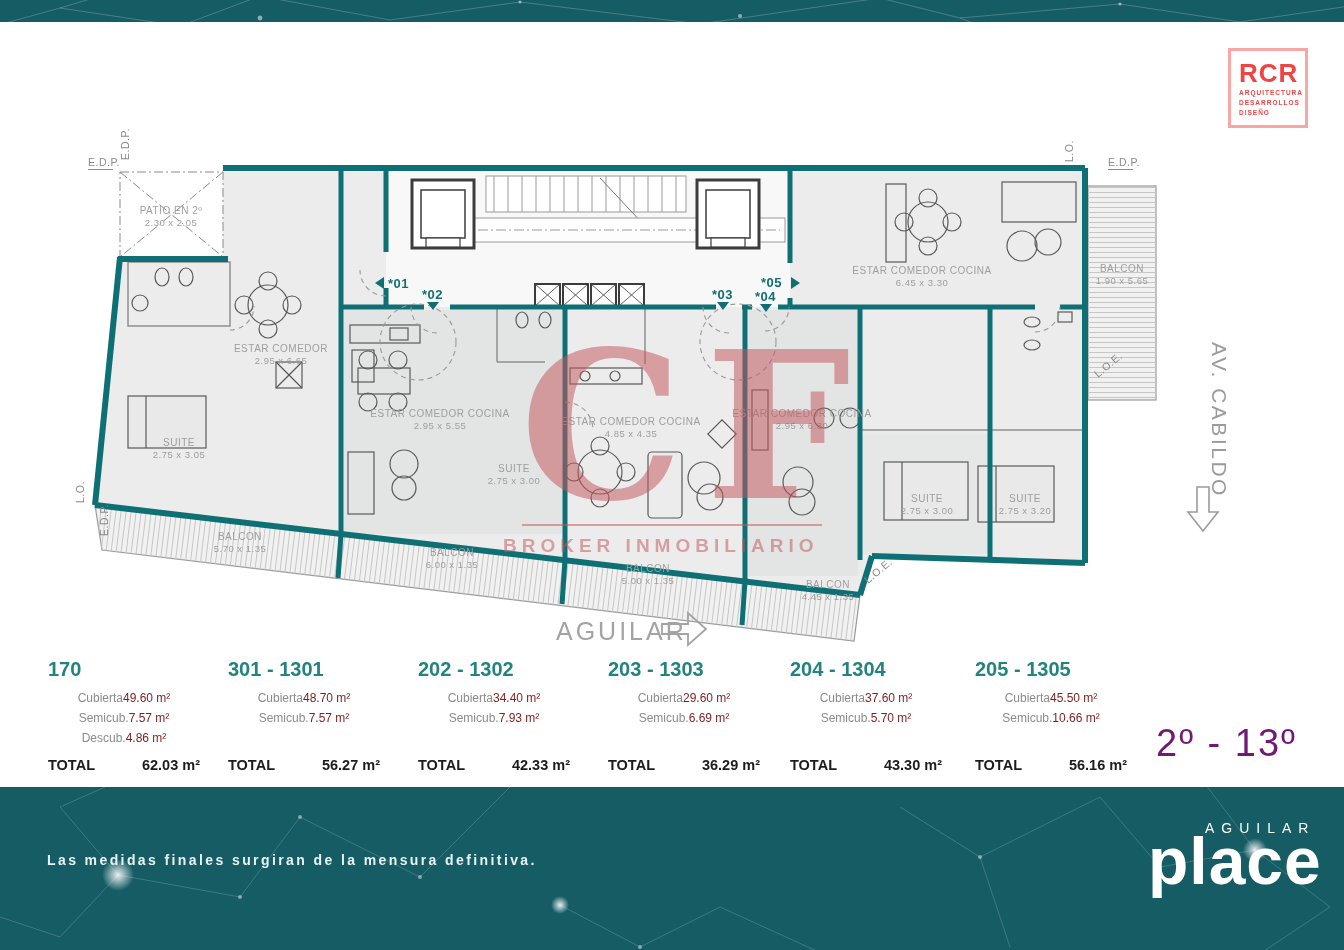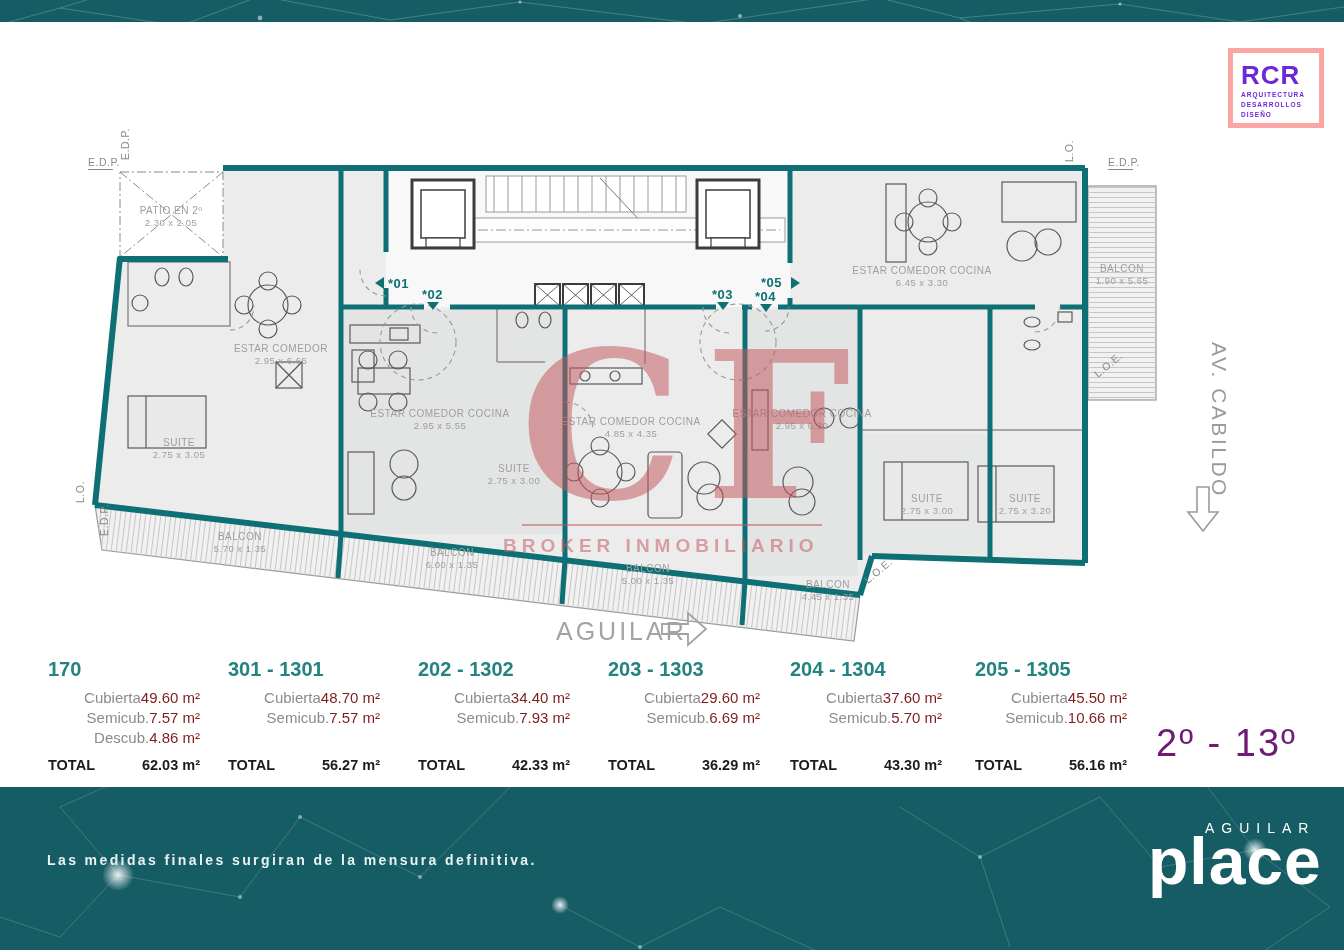--- a/index.html
+++ b/index.html
@@ -4,36 +4,36 @@
 <style>
   html,body{margin:0;padding:0;}
   body{width:1344px;height:950px;position:relative;overflow:hidden;background:#ffffff;
        font-family:"Liberation Sans", sans-serif;}
   .abs{position:absolute;}
   
   .band-top{left:0;top:0;width:1344px;height:22px;background:#155c64;overflow:hidden;}
   .band-bottom{left:0;top:787px;width:1344px;height:163px;background:#155c64;overflow:hidden;}
   .band-bottom svg,.band-top svg{position:absolute;left:0;top:0;}
   
-  .rcr{left:1228px;top:48px;width:96px;height:80px;border:5px solid #fca5a5;box-sizing:border-box;color:#6d28d9;}
+  .rcr{left:1228px;top:48px;width:80px;height:80px;border:3px solid #fca5a5;box-sizing:border-box;color:#ef4444;}
   .rcr-name{font-size:26px;font-weight:bold;letter-spacing:1px;margin:9px 0 2px 8px;line-height:1;}
   .rcr-sub{margin-left:8px;font-size:6.5px;font-weight:bold;letter-spacing:1px;line-height:1.55;}
   .rcr-sub span{display:block;}
   
   #plan{left:0;top:0;z-index:1;}
   
   .watermark{left:498px;top:338px;width:348px;color:#c4585e;opacity:.52;z-index:3;pointer-events:none;}
   .wm-cf{font-family:"DejaVu Serif", serif;font-weight:bold;font-size:205px;line-height:.86;letter-spacing:22px;text-indent:22px;}
   .wm-line{width:300px;border-top:2px solid #c4585e;margin:10px auto 8px auto;}
   .wm-group{font-size:30px;font-weight:400;letter-spacing:25px;text-indent:25px;}
   .wm-tag{font-size:19px;font-weight:bold;letter-spacing:5px;text-indent:5px;margin-top:9px;}
   
   .unit-col{top:658px;width:152px;z-index:2;}
   .unit-title{font-size:20px;font-weight:bold;color:#23837f;margin-bottom:7px;}
-  .u-row{display:flex;justify-content:flex-end;font-size:15px;height:20px;line-height:20px;}
+  .u-row{display:flex;justify-content:center;font-size:12px;height:20px;line-height:20px;}
   .u-row .lbl{color:#8b8b8b;}
   .u-row .val{color:#7f1d1d;font-weight:500;}
   .u-row.spacer{visibility:hidden;}
   .u-total{display:flex;justify-content:space-between;font-size:14.5px;font-weight:bold;color:#1c1c1c;margin-top:9px;}
   .floors{left:1156px;top:722px;font-size:38px;font-weight:300;color:#701a75;letter-spacing:2px;z-index:2;}
   
   .disclaimer{left:47px;top:852px;color:#e9f2f2;font-size:14px;font-weight:bold;letter-spacing:2.4px;z-index:4;}
   .brand-top{left:1205px;top:820px;color:#ffffff;font-size:14px;letter-spacing:7px;z-index:4;}
   .brand-bottom{left:1148px;top:828px;color:#ffffff;font-size:66px;font-weight:bold;letter-spacing:1px;z-index:4;line-height:1;}
   text{font-family:"Liberation Sans", sans-serif;}

